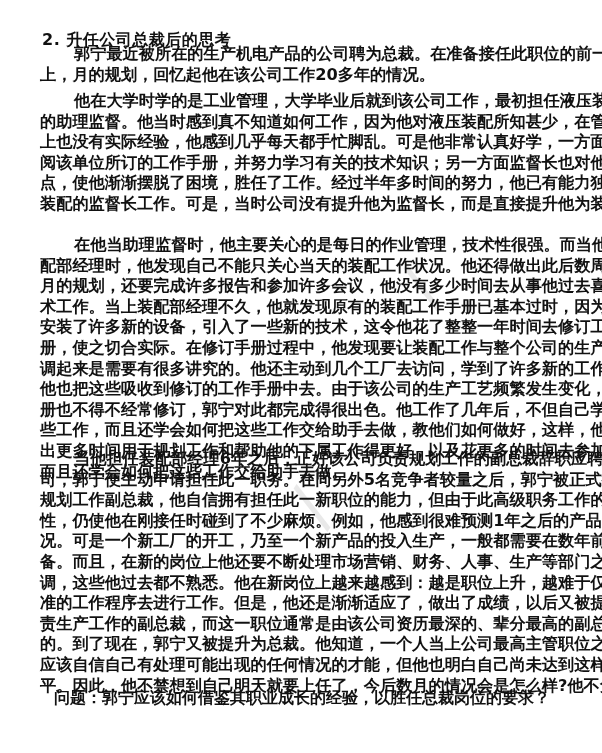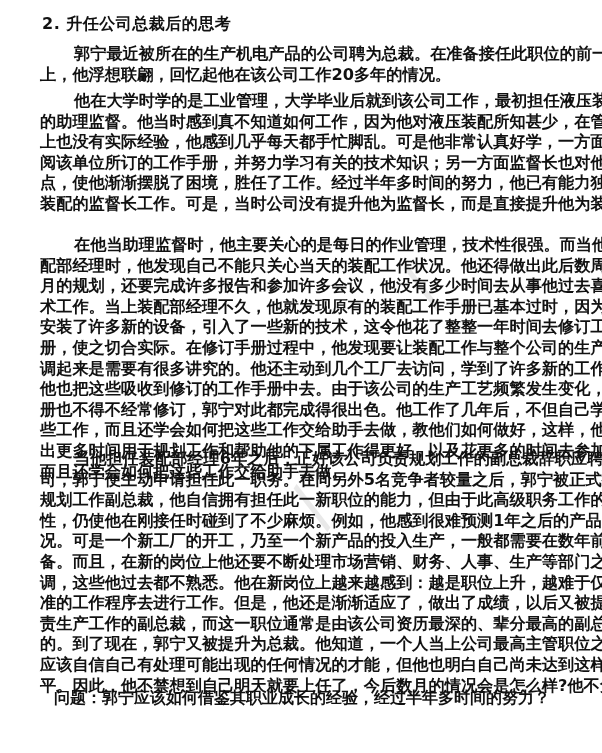--- a/index.html
+++ b/index.html
@@ -1,40 +1,40 @@
 <!DOCTYPE html>
 <html><head>
 <meta charset="utf-8">
 <style>
   html, body { margin:0; padding:0; background:#ffffff; }
   body { width:602px; height:753px; overflow:hidden; position:relative;
          font-family: "DejaVu Sans", sans-serif; color:#111; }
   .page { position:absolute; left:0; top:0; width:602px; height:753px; }
-  .title { position:absolute; left:42px; top:14px; font-size:16px; font-weight:bold; letter-spacing:0.5px; }
+  .title { position:absolute; left:42px; top:30px; font-size:16px; font-weight:bold; letter-spacing:0.5px; }
   .para { position:absolute; left:40px; width:540px; }
   .line { display:block; height:20.6px; line-height:20.6px; font-size:16.2px; font-weight:bold;
           white-space:nowrap; text-align:justify; text-align-last:justify; letter-spacing:0; }
   .line.last { text-align-last:left; }
   .indent { padding-left:34px; }
   .question { position:absolute; left:54px; top:688px; font-size:16px; font-weight:bold; white-space:nowrap; }
   .watermark { position:absolute; pointer-events:none; color:#cfcfcf; font-size:64px; font-family:"DejaVu Sans", sans-serif;
                transform:rotate(-55deg); opacity:0.45; }
 </style>
 </head>
 <body>
 
 <div class="page">
   <div class="watermark" style="left:410px; top:250px;">/</div>
   <div class="watermark" style="left:300px; top:470px;">/</div>
 
   <div class="title">2. 升任公司总裁后的思考</div>
 
   <div class="para" style="top:44px;">
     <span class="line indent">郭宁最近被所在的生产机电产品的公司聘为总裁。在准备接任此职位的前一天晚</span>
-    <span class="line last">上，他浮想联翩，回忆起他在该公司工作20多年的情况。</span>
+    <span class="line last">上，月的规划，回忆起他在该公司工作20多年的情况。</span>
   </div>
 
   <div class="para" style="top:91px;">
     <span class="line indent">他在大学时学的是工业管理，大学毕业后就到该公司工作，最初担任液压装配单位</span>
     <span class="line">的助理监督。他当时感到真不知道如何工作，因为他对液压装配所知甚少，在管理工作</span>
     <span class="line">上也没有实际经验，他感到几乎每天都手忙脚乱。可是他非常认真好学，一方面仔细参</span>
     <span class="line">阅该单位所订的工作手册，并努力学习有关的技术知识；另一方面监督长也对他主动指</span>
     <span class="line">点，使他渐渐摆脱了困境，胜任了工作。经过半年多时间的努力，他已有能力独担液压</span>
     <span class="line">装配的监督长工作。可是，当时公司没有提升他为监督长，而是直接提升他为装配部经</span>
   </div>
@@ -62,14 +62,14 @@
     <span class="line">况。可是一个新工厂的开工，乃至一个新产品的投入生产，一般都需要在数年前做出准</span>
     <span class="line">备。而且，在新的岗位上他还要不断处理市场营销、财务、人事、生产等部门之间的协</span>
     <span class="line">调，这些他过去都不熟悉。他在新岗位上越来越感到：越是职位上升，越难于仅仅按标</span>
     <span class="line">准的工作程序去进行工作。但是，他还是渐渐适应了，做出了成绩，以后又被提升为负</span>
     <span class="line">责生产工作的副总裁，而这一职位通常是由该公司资历最深的、辈分最高的副总裁担任</span>
     <span class="line">的。到了现在，郭宁又被提升为总裁。他知道，一个人当上公司最高主管职位之时，他</span>
     <span class="line">应该自信自己有处理可能出现的任何情况的才能，但他也明白自己尚未达到这样的水</span>
     <span class="line">平。因此，他不禁想到自己明天就要上任了，今后数月的情况会是怎么样?他不免为此</span>
   </div>
 
-  <div class="question">问题：郭宁应该如何借鉴其职业成长的经验，经过半年多时间的努力？</div>
+  <div class="question">问题：郭宁应该如何借鉴其职业成长的经验，以胜任总裁岗位的要求？</div>
 </div>
 
 </body></html>

